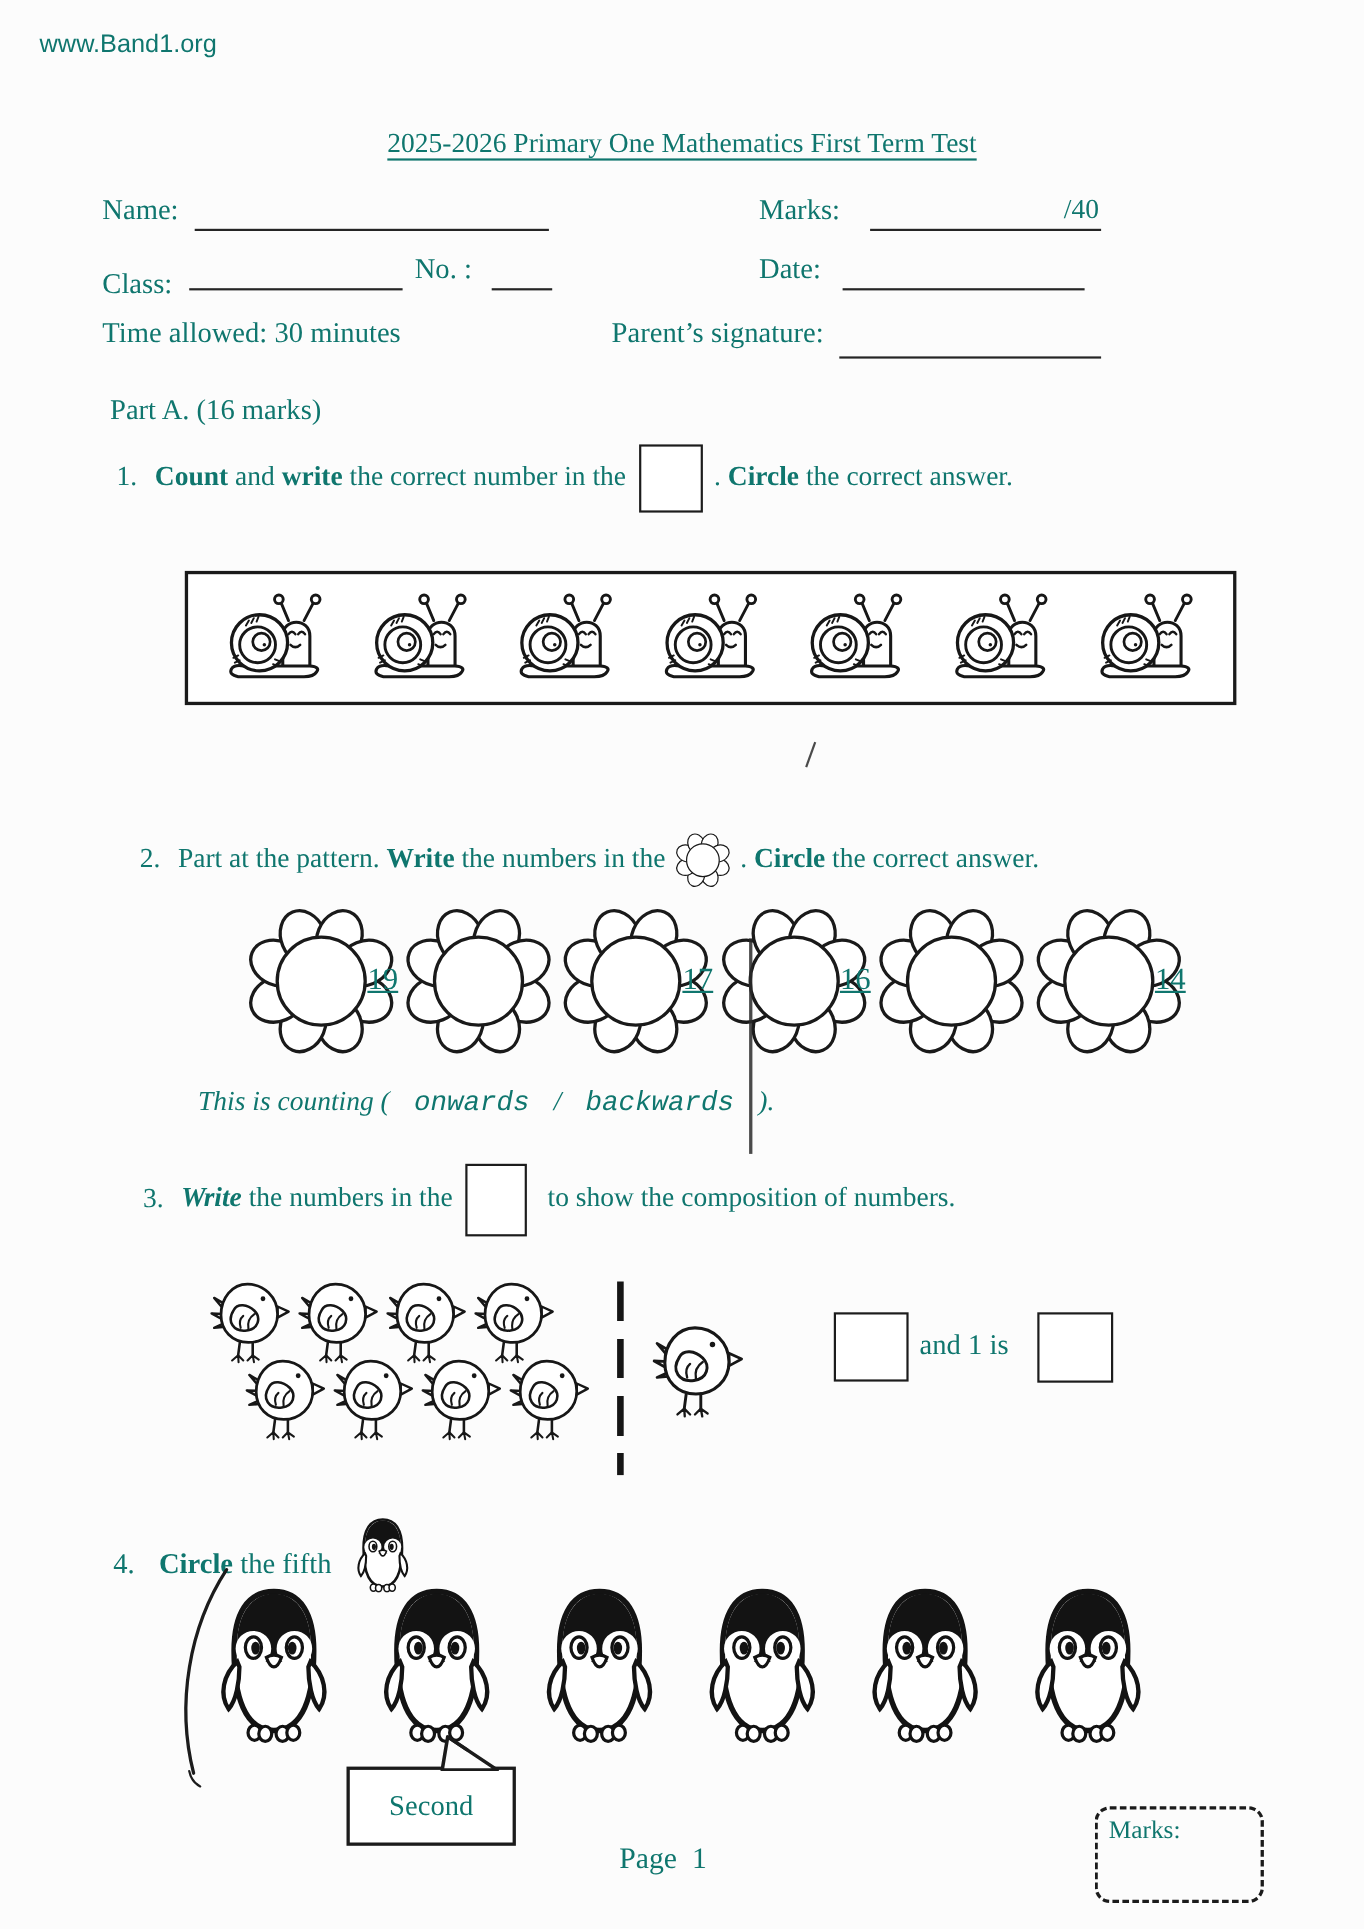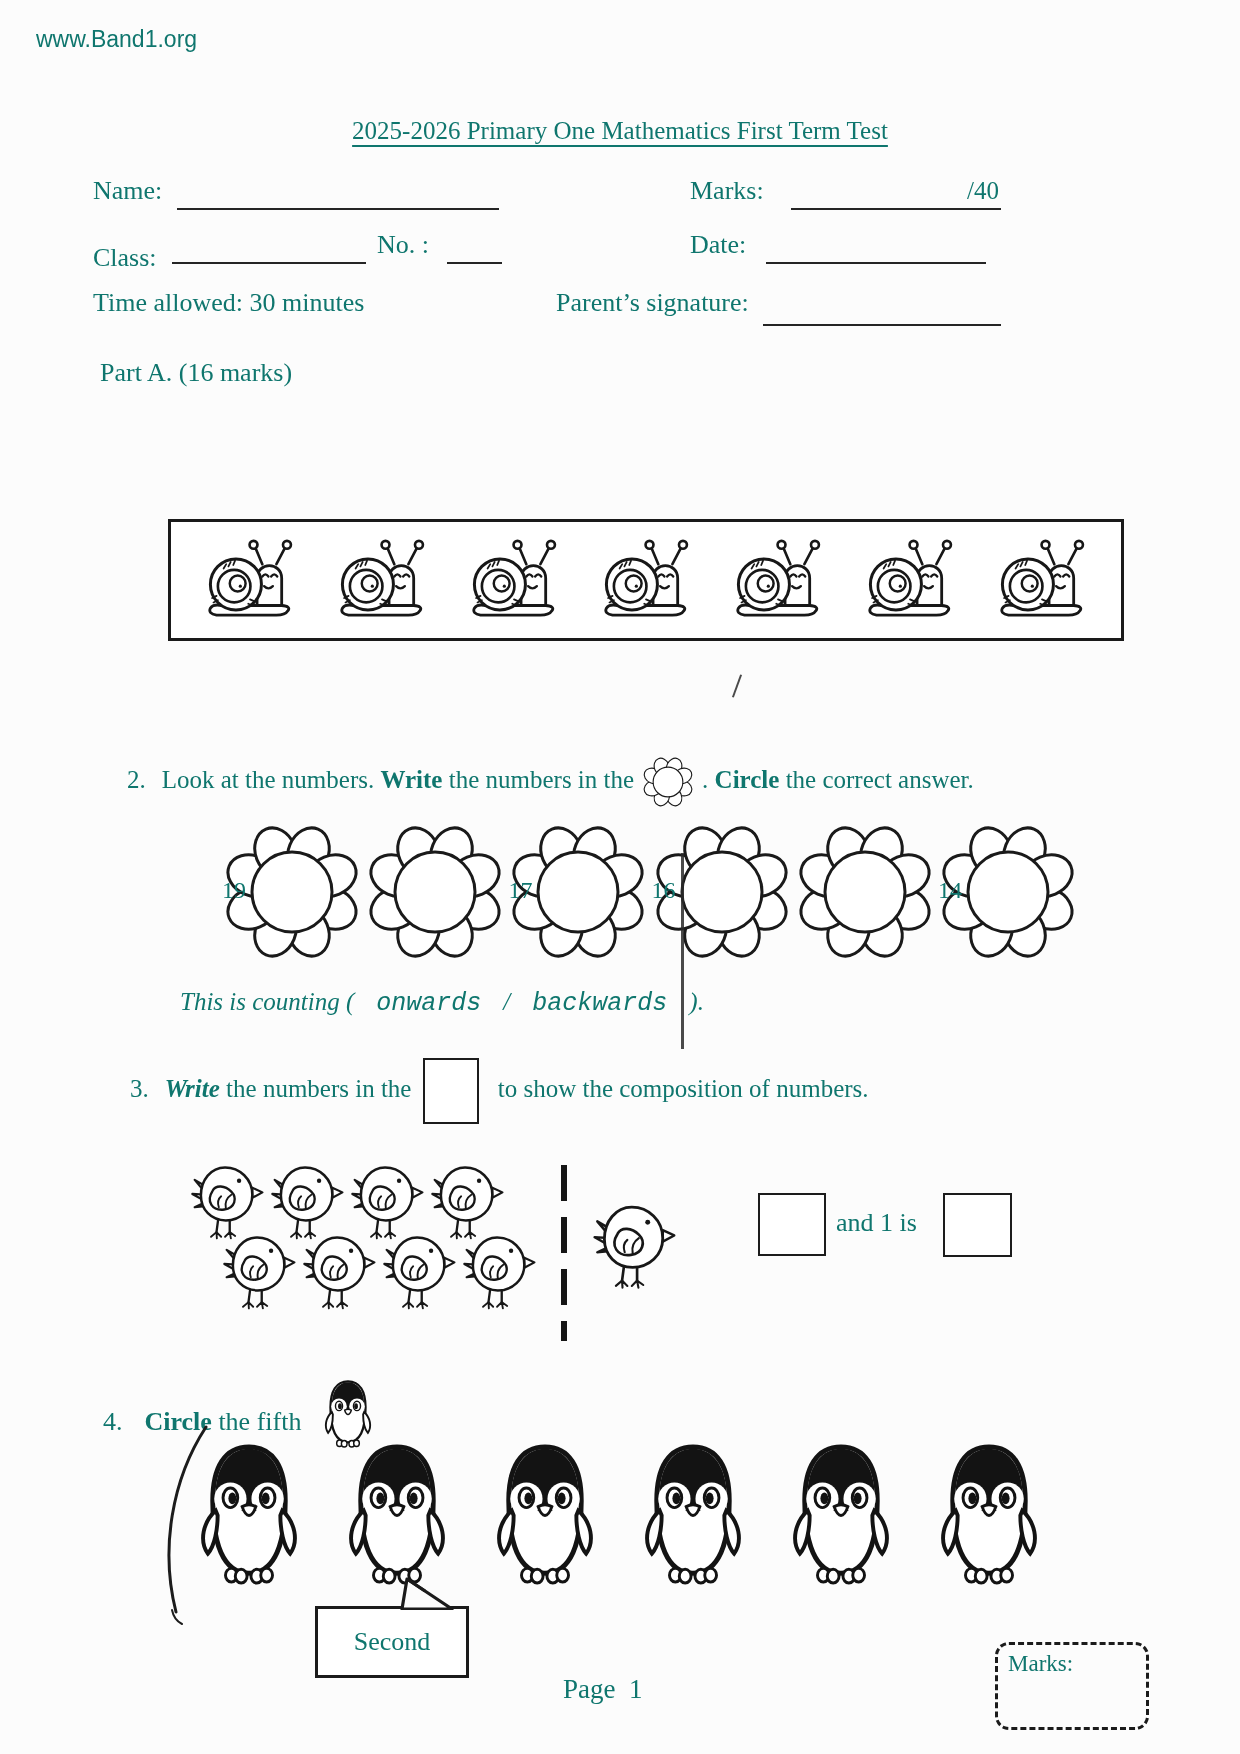--- a/index.html
+++ b/index.html
@@ -19,21 +19,21 @@
   .qline{font-size:25px;}
   .qnum{display:inline-block;margin-right:16px;}
   .gap20{margin:0 20px;}
   .gap16{margin:0 22px;font-family:Liberation Mono, monospace;}
   #snailbox{left:168px;top:519px;width:950px;height:116px;border:3px solid #1a1a1a;
             display:flex;justify-content:space-evenly;align-items:center;background:#fff;}
   .snail-sm{vertical-align:middle;margin:0 2px 0 6px;}
   #flowerrow{left:222px;top:822px;width:856px;height:140px;display:flex;justify-content:space-between;}
   .flowercell{position:relative;width:140px;height:140px;}
   .flowernum{position:absolute;left:0;right:0;top:50%;transform:translateY(-54%);
-             text-align:left;font-size:24px;}
+             text-align:right;font-size:28px;text-decoration:underline;}
   .birdrow{display:flex;}
   .birdrow svg{margin-right:6px;}
   #divider{left:561px;top:1165px;width:6px;height:176px;
            background:repeating-linear-gradient(to bottom,#151515 0 36px,transparent 36px 52px);}
   #penguinrow{left:185px;top:1440px;width:868px;display:flex;justify-content:space-between;}
   #secondbox{left:315px;top:1606px;width:148px;height:66px;border:3.5px solid #1b1b1b;
              text-align:center;line-height:66px;font-size:26px;background:#fff;}
   #marksbox{left:995px;top:1642px;width:128px;height:70px;border:3.5px dashed #1b1b1b;
             border-radius:14px;padding:6px 10px;font-size:23px;background:transparent;}
   #pagelabel{left:563px;top:1674px;font-size:27px;white-space:pre;}
@@ -126,20 +126,23 @@
   <div class="abs line" style="left:447px;top:226px;width:55px;height:36px;"></div>
   <div class="abs hlabel" style="left:690px;top:230px;">Date:</div>
   <div class="abs line" style="left:766px;top:226px;width:220px;height:36px;"></div>
 
   <div class="abs hlabel" style="left:93px;top:288px;">Time allowed: 30 minutes</div>
   <div class="abs hlabel" style="left:556px;top:288px;">Parent’s signature:</div>
   <div class="abs line" style="left:763px;top:286px;width:238px;height:38px;"></div>
 
   <div class="abs hlabel" style="left:100px;top:358px;">Part A. (16 marks)</div>
 
+  <div class="abs qline nowrap" style="left:106px;top:404px;">
+    <span class="qnum">1.</span><span class="b">Count</span><span> and </span><span class="b">write</span><span> the correct number in the</span><span class="wbox" style="width:54px;height:58px;margin:0 10px 0 12px;"></span><span>. </span><span class="b">Circle</span><span> the correct answer.</span>
+  </div>
 
   <div class="abs" id="snailbox">
     <svg width="106" height="88" viewBox="0 0 120 100">
         <use href="#snail-def"></use>
       </svg>
   <svg width="106" height="88" viewBox="0 0 120 100">
         <use href="#snail-def"></use>
       </svg>
       <svg width="106" height="88" viewBox="0 0 120 100">
         <use href="#snail-def"></use>
@@ -153,21 +156,21 @@
       <svg width="106" height="88" viewBox="0 0 120 100">
         <use href="#snail-def"></use>
       </svg>
       <svg width="106" height="88" viewBox="0 0 120 100">
         <use href="#snail-def"></use>
       </svg>
     </div>
 
 
   <div class="abs qline nowrap" style="left:127px;top:756px;">
-    <span class="qnum">2.</span><span>Look at the numbers. </span><span class="b">Write</span><span> the numbers in the</span><svg style="vertical-align:middle;margin:0 8px;" width="52" height="52" viewBox="0 0 140 140">
+    <span class="qnum">2.</span><span>Part at the pattern. </span><span class="b">Write</span><span> the numbers in the</span><svg style="vertical-align:middle;margin:0 8px;" width="52" height="52" viewBox="0 0 140 140">
         <use href="#flower-def"></use>
       </svg><span>. </span><span class="b">Circle</span><span> the correct answer.</span>
   </div>
 
   <div class="abs" id="flowerrow">
     <div class="flowercell">
       <svg width="140" height="140" viewBox="0 0 140 140">
           <use href="#flower-def"></use>
         </svg>
       <span class="flowernum">19</span>

